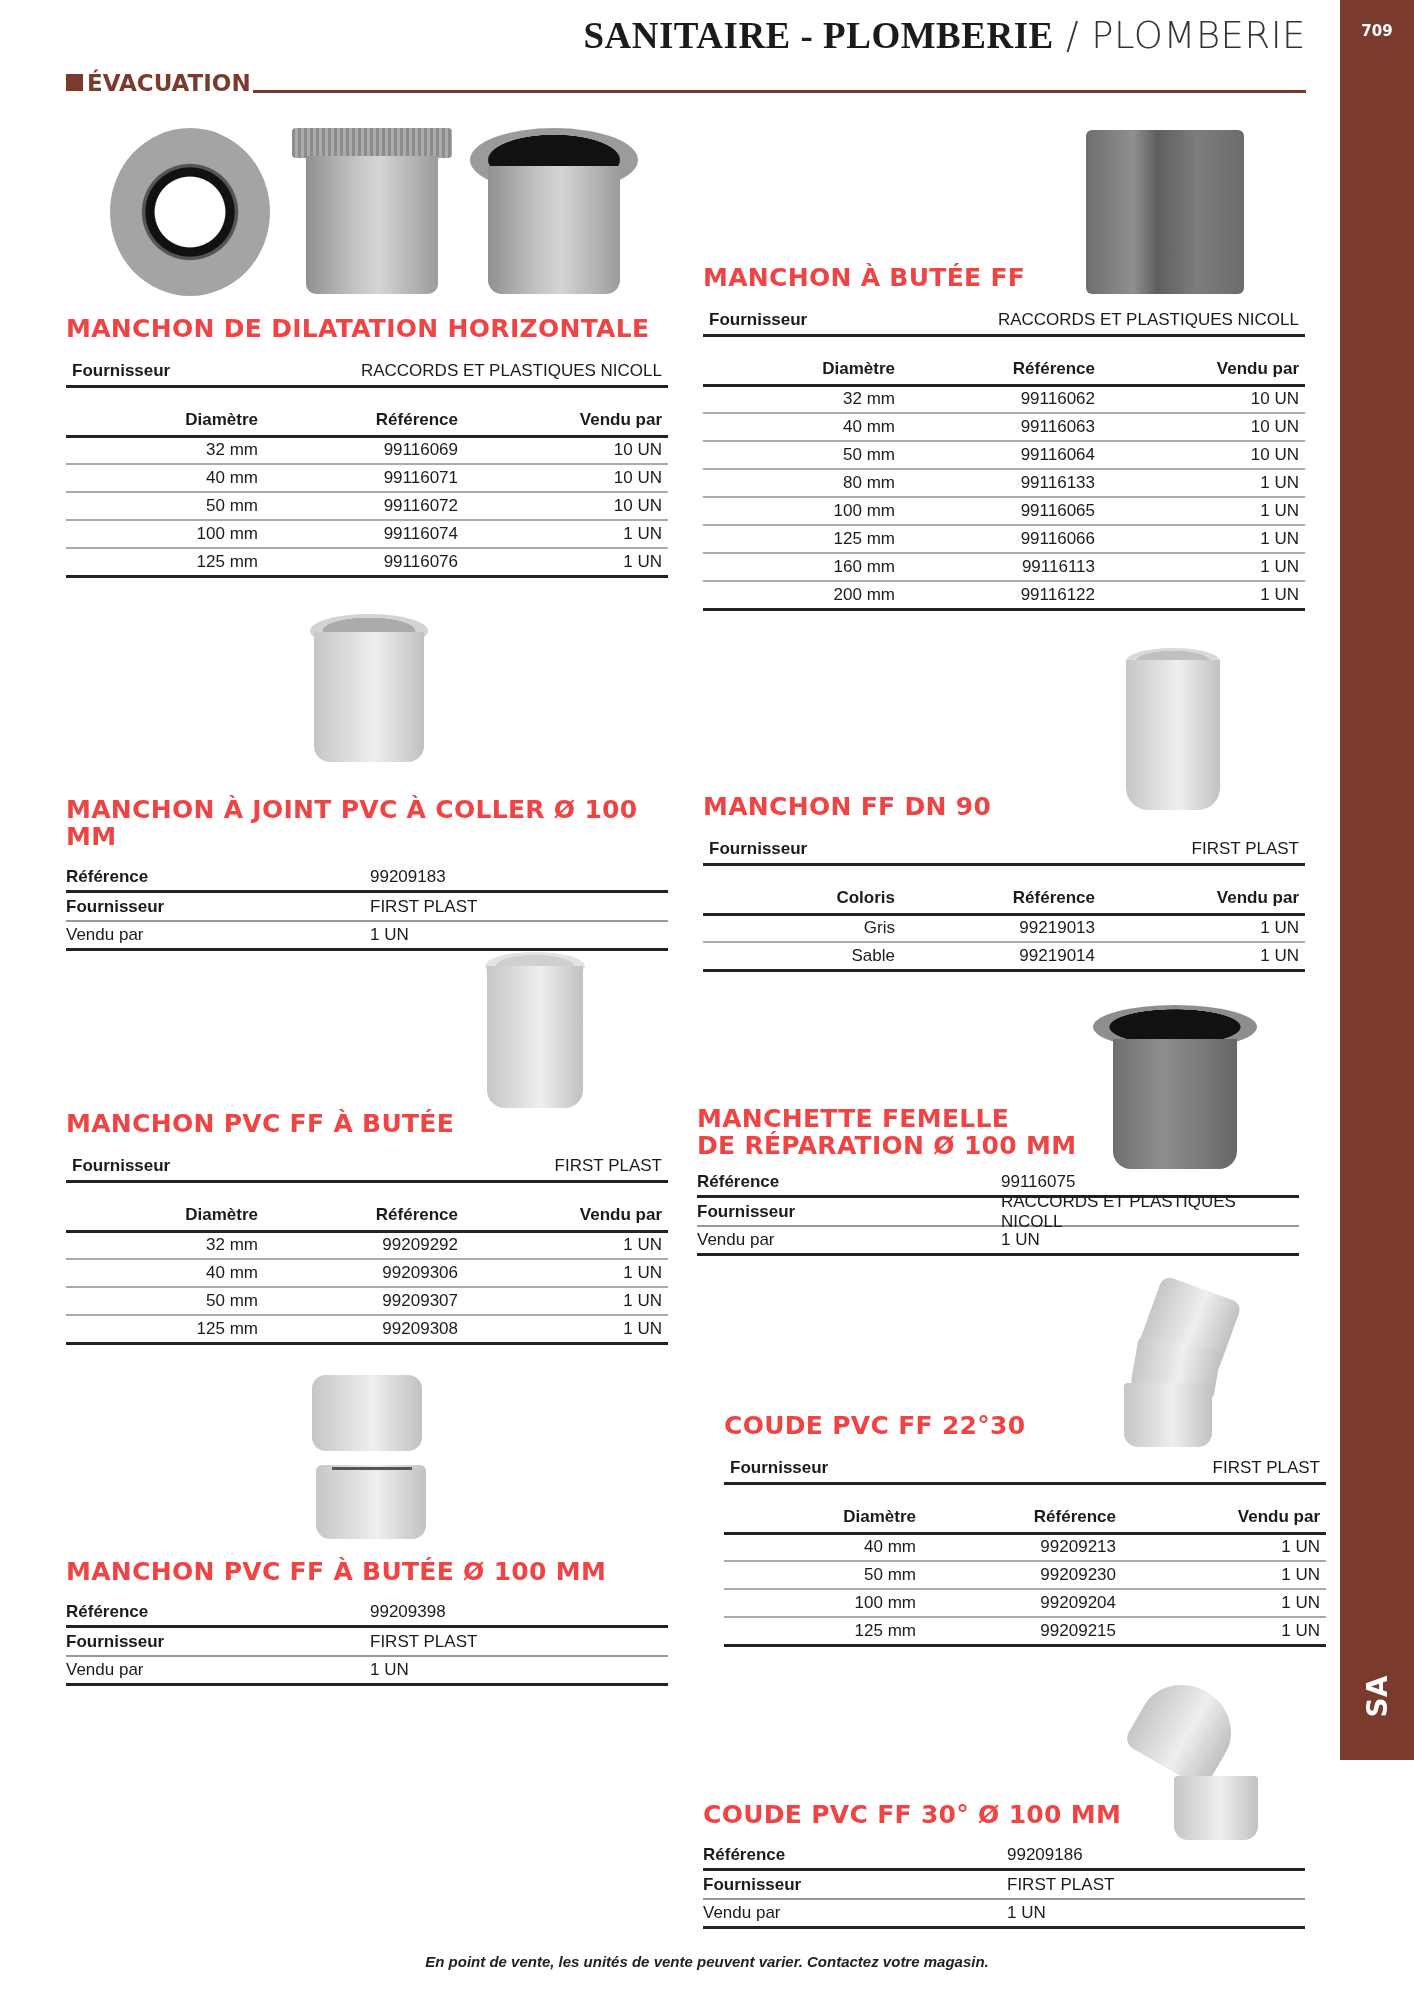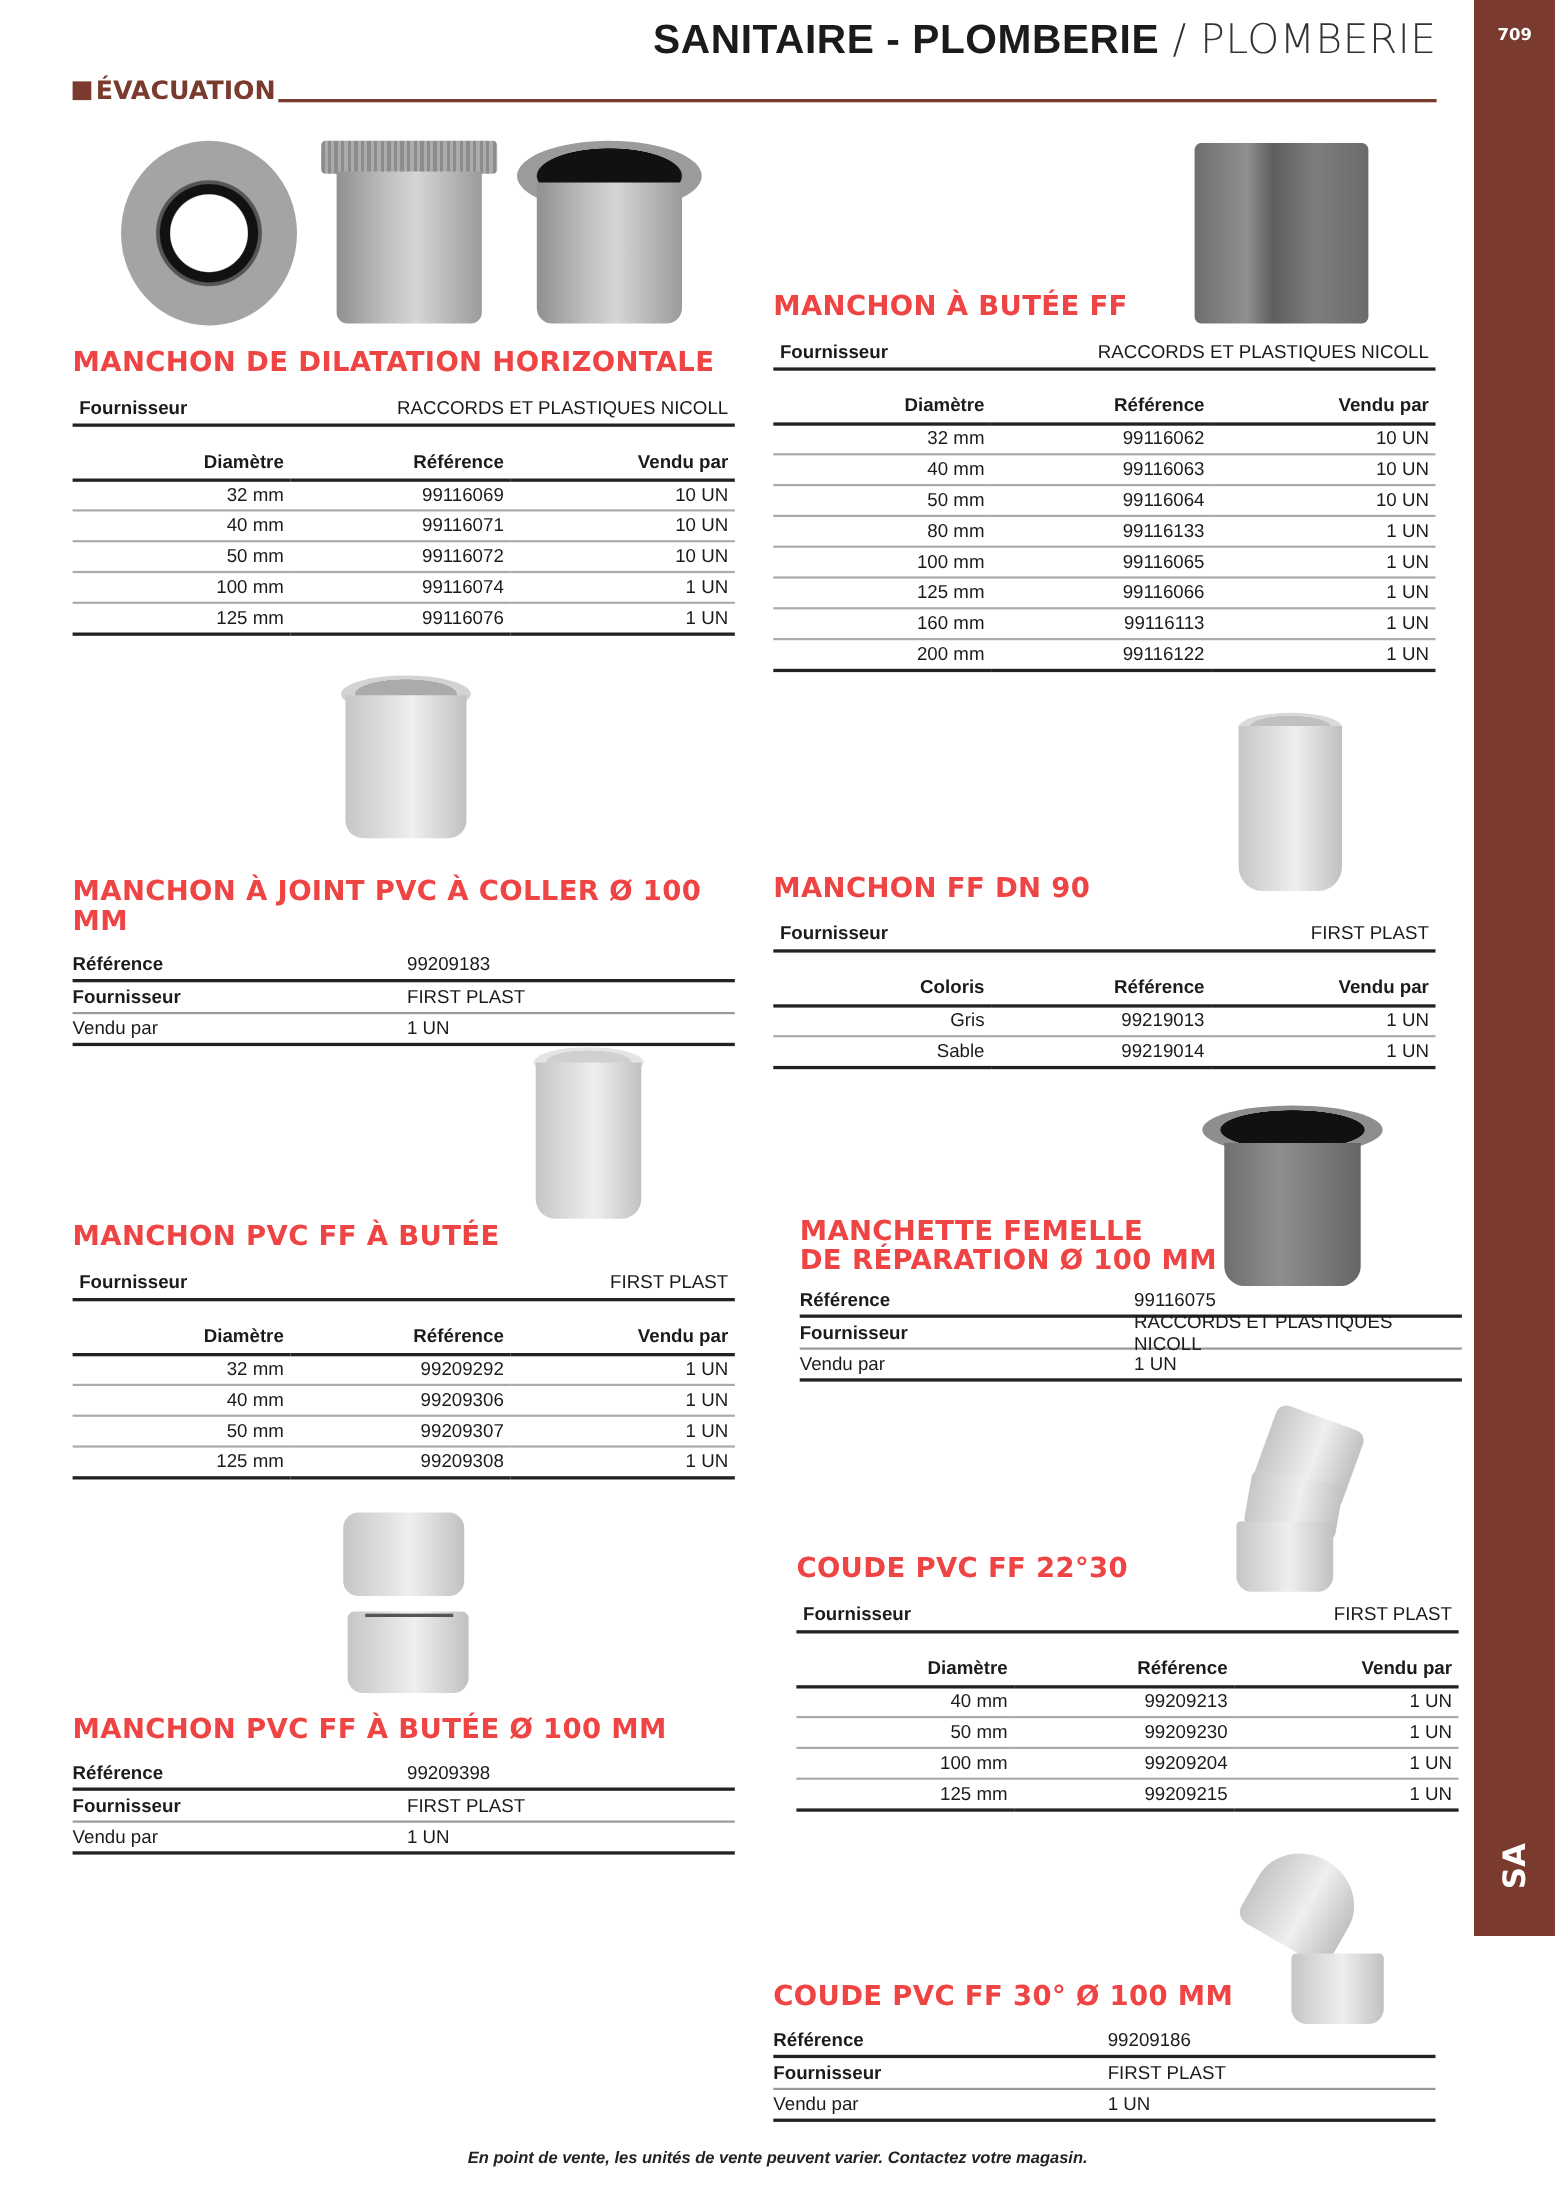--- a/index.html
+++ b/index.html
@@ -4,21 +4,21 @@
 <style>
   * { box-sizing: border-box; margin: 0; padding: 0; }
   html, body { width: 1414px; height: 2000px; background: #ffffff; overflow: hidden; }
   body { position: relative; font-family: "Liberation Sans", "DejaVu Sans", sans-serif; color: #1b1b1b; }
 
   .sidebar { position: absolute; left: 1340px; top: 0; width: 90px; height: 1760px; background: #7a3b2e; }
   .page-num { position: absolute; left: 0; top: 22px; width: 74px; text-align: center; color: #fff; font-weight: 700; font-size: 15px; font-family: "DejaVu Sans", sans-serif; }
   .tab-code { position: absolute; left: 0; top: 1680px; width: 74px; text-align: center; color: #fff; font-weight: 700; font-size: 28px; font-family: "DejaVu Sans", sans-serif; transform: rotate(-90deg); }
 
   .page-title { position: absolute; right: 108px; top: 14px; font-size: 37px; white-space: nowrap; letter-spacing: 0.5px; }
-  .page-title .strong { font-family: Liberation Sans, sans-serif; font-weight: 700; }
+  .page-title .strong { font-family: Liberation Serif, serif; font-weight: 700; }
   .page-title .light { font-family: "DejaVu Sans", sans-serif; font-weight: 300; color: #333; }
 
   .section-head { position: absolute; left: 66px; top: 66px; width: 1240px; height: 30px; display: flex; align-items: flex-end; }
   .section-square { width: 17px; height: 17px; background: #7a3b2e; margin-right: 4px; margin-bottom: 5px; }
   .section-label { color: #7a3b2e; font-family: "DejaVu Sans", sans-serif; font-weight: 700; font-size: 23px; line-height: 26px; }
   .section-rule { flex: 1; height: 3px; background: #7a3b2e; margin-bottom: 3px; margin-left: 2px; }
 
   .product { position: absolute; width: 602px; }
   .product-title { font-family: "DejaVu Sans", sans-serif; font-weight: 700; font-size: 25px; line-height: 27px; letter-spacing: 0.3px; color: #ef4444; }
 
@@ -310,21 +310,21 @@
         </tr>
     </tbody>
   </table>
 </div>
 
 <div class="img" style="left:1093px;top:1005px;width:164px;height:166px;">
   <div class="rim" style="left:0;top:0;width:164px;height:44px;background:radial-gradient(ellipse,#111 0 56%,#8d8e90 57%);"></div>
   <div class="pipe" style="left:20px;top:34px;width:124px;height:130px;border-radius:0 0 18px 18px;background:linear-gradient(90deg,#6e6f71,#8d8e90 40%,#7a7b7d 70%,#656668);"></div>
 </div>
 
-<div class="product" style="left:727px;top:1105px;">
+<div class="product" style="left:697px;top:1105px;">
   <div class="product-title">MANCHETTE FEMELLE</div>
   <div class="product-title">DE RÉPARATION Ø 100 MM</div>
   <div class="kv" style="margin-top:10px;">
     <div class="kv-row first">
         <span class="k bold">Référence</span>
         <span class="v">99116075</span>
       </div>
     <div class="kv-row mid">
         <span class="k bold">Fournisseur</span>
         <span class="v">RACCORDS ET PLASTIQUES NICOLL</span>

